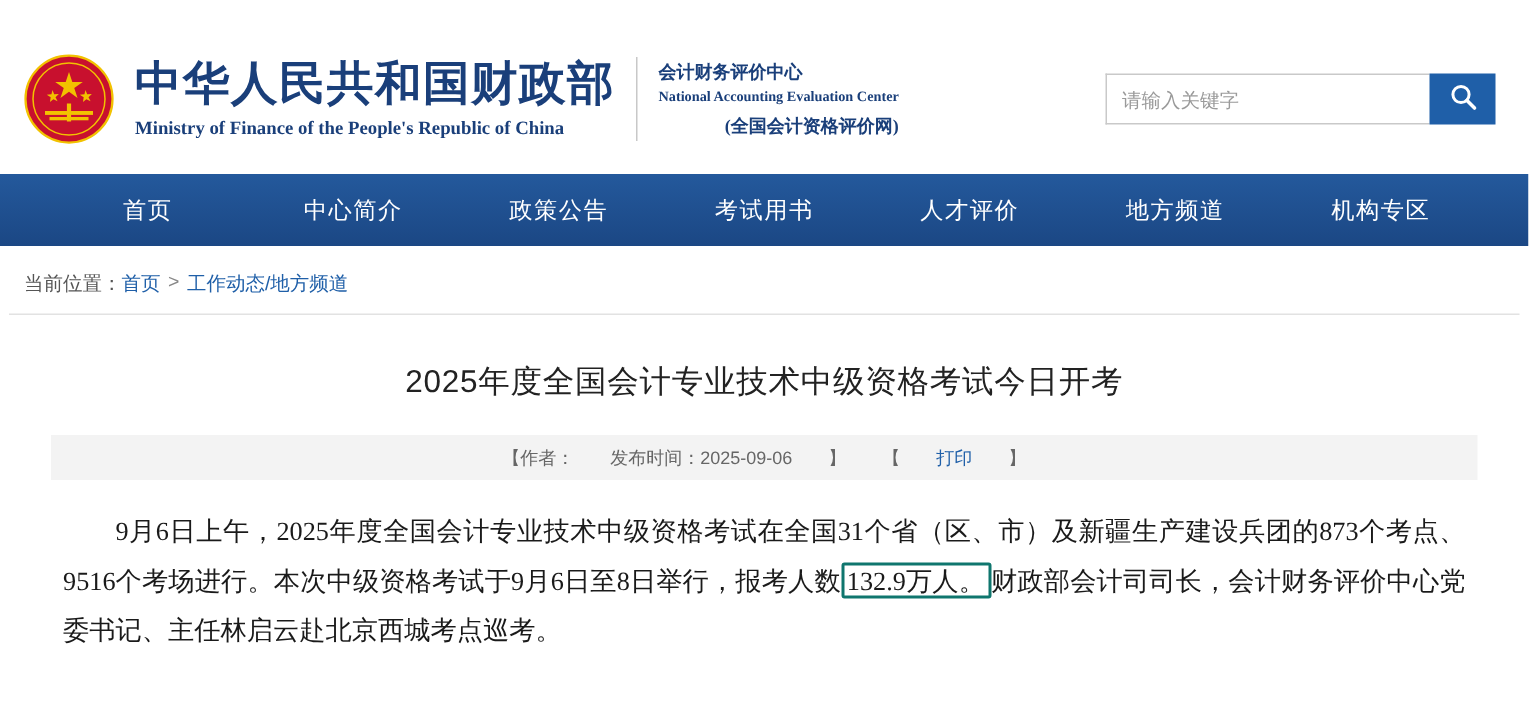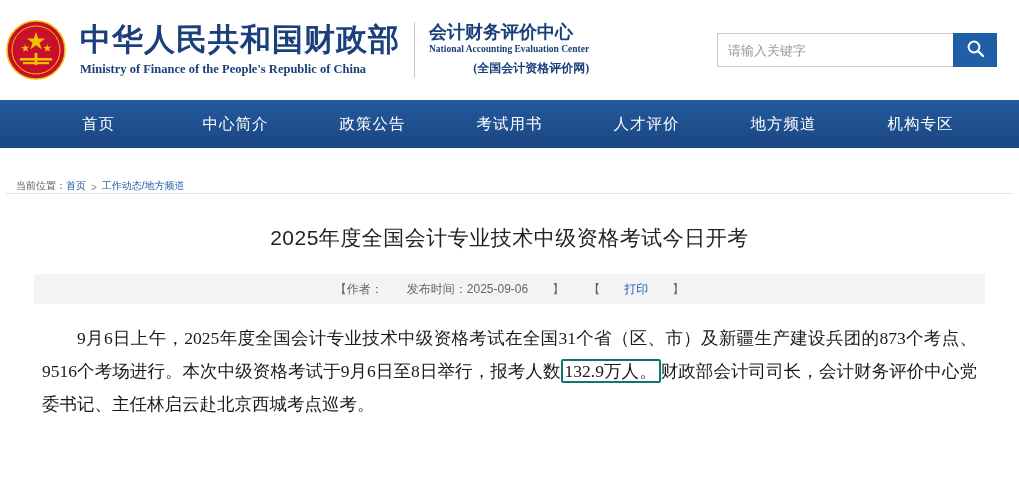--- a/index.html
+++ b/index.html
@@ -13,21 +13,22 @@
     color: #1a1a1a;
   }
 
   
   .header {
     position: relative;
     height: 100px;
     background: #ffffff;
     display: flex;
     align-items: center;
-    padding: 0 24px 0 6px;
+    padding: 0 24px 0 16px;
+    margin-top: 16px;
   }
   .emblem {
     width: 60px;
     height: 60px;
     margin-right: 14px;
     flex: 0 0 auto;
     position: relative;
   }
   .ministry-block {
     flex: 0 0 auto;
@@ -50,21 +51,21 @@
     color: #1a3f7a;
     margin-top: 2px;
   }
   .center-block {
     flex: 0 0 auto;
     padding-left: 14px;
   }
   .center-cn {
     font-family: "Liberation Serif", serif;
     font-weight: bold;
-    font-size: 18px;
+    font-size: 12px;
     line-height: 22px;
     color: #1a3f7a;
   }
   .center-en {
     font-size: 9.5px;
     line-height: 13px;
     color: #1a3f7a;
     font-family: "Liberation Serif", serif;
     font-weight: bold;
   }
@@ -78,21 +79,21 @@
     text-align: right;
   }
   .search-wrap {
     position: absolute;
     right: 22px;
     top: 33px;
     display: flex;
     height: 34px;
   }
   .search-input {
-    width: 236px;
+    width: 216px;
     height: 34px;
     border: 1px solid #c9c9c9;
     border-right: none;
     outline: none;
     padding: 0 10px;
     font-size: 13px;
     color: #333;
     background: #fff;
     font-family: "Liberation Sans", sans-serif;
   }
@@ -126,23 +127,23 @@
     font-size: 15.5px;
     letter-spacing: 1px;
     cursor: pointer;
     font-family: "Liberation Sans", sans-serif;
   }
 
   
   .crumb-area {
     height: 46px;
     display: flex;
-    align-items: flex-end;
-    padding: 0 10px;
-    font-size: 10px;
+    align-items: flex-start;
+    padding: 16px 10px;
+    font-size: 13px;
     color: #555;
     border-bottom: 1px solid #e2e2e2;
     margin: 0 6px;
   }
   .crumb-label { color: #555; }
   .crumb-link { color: #1f5fa8; cursor: pointer; }
   .crumb-sep { color: #888; margin: 0 5px; }
 
   
   .article {

